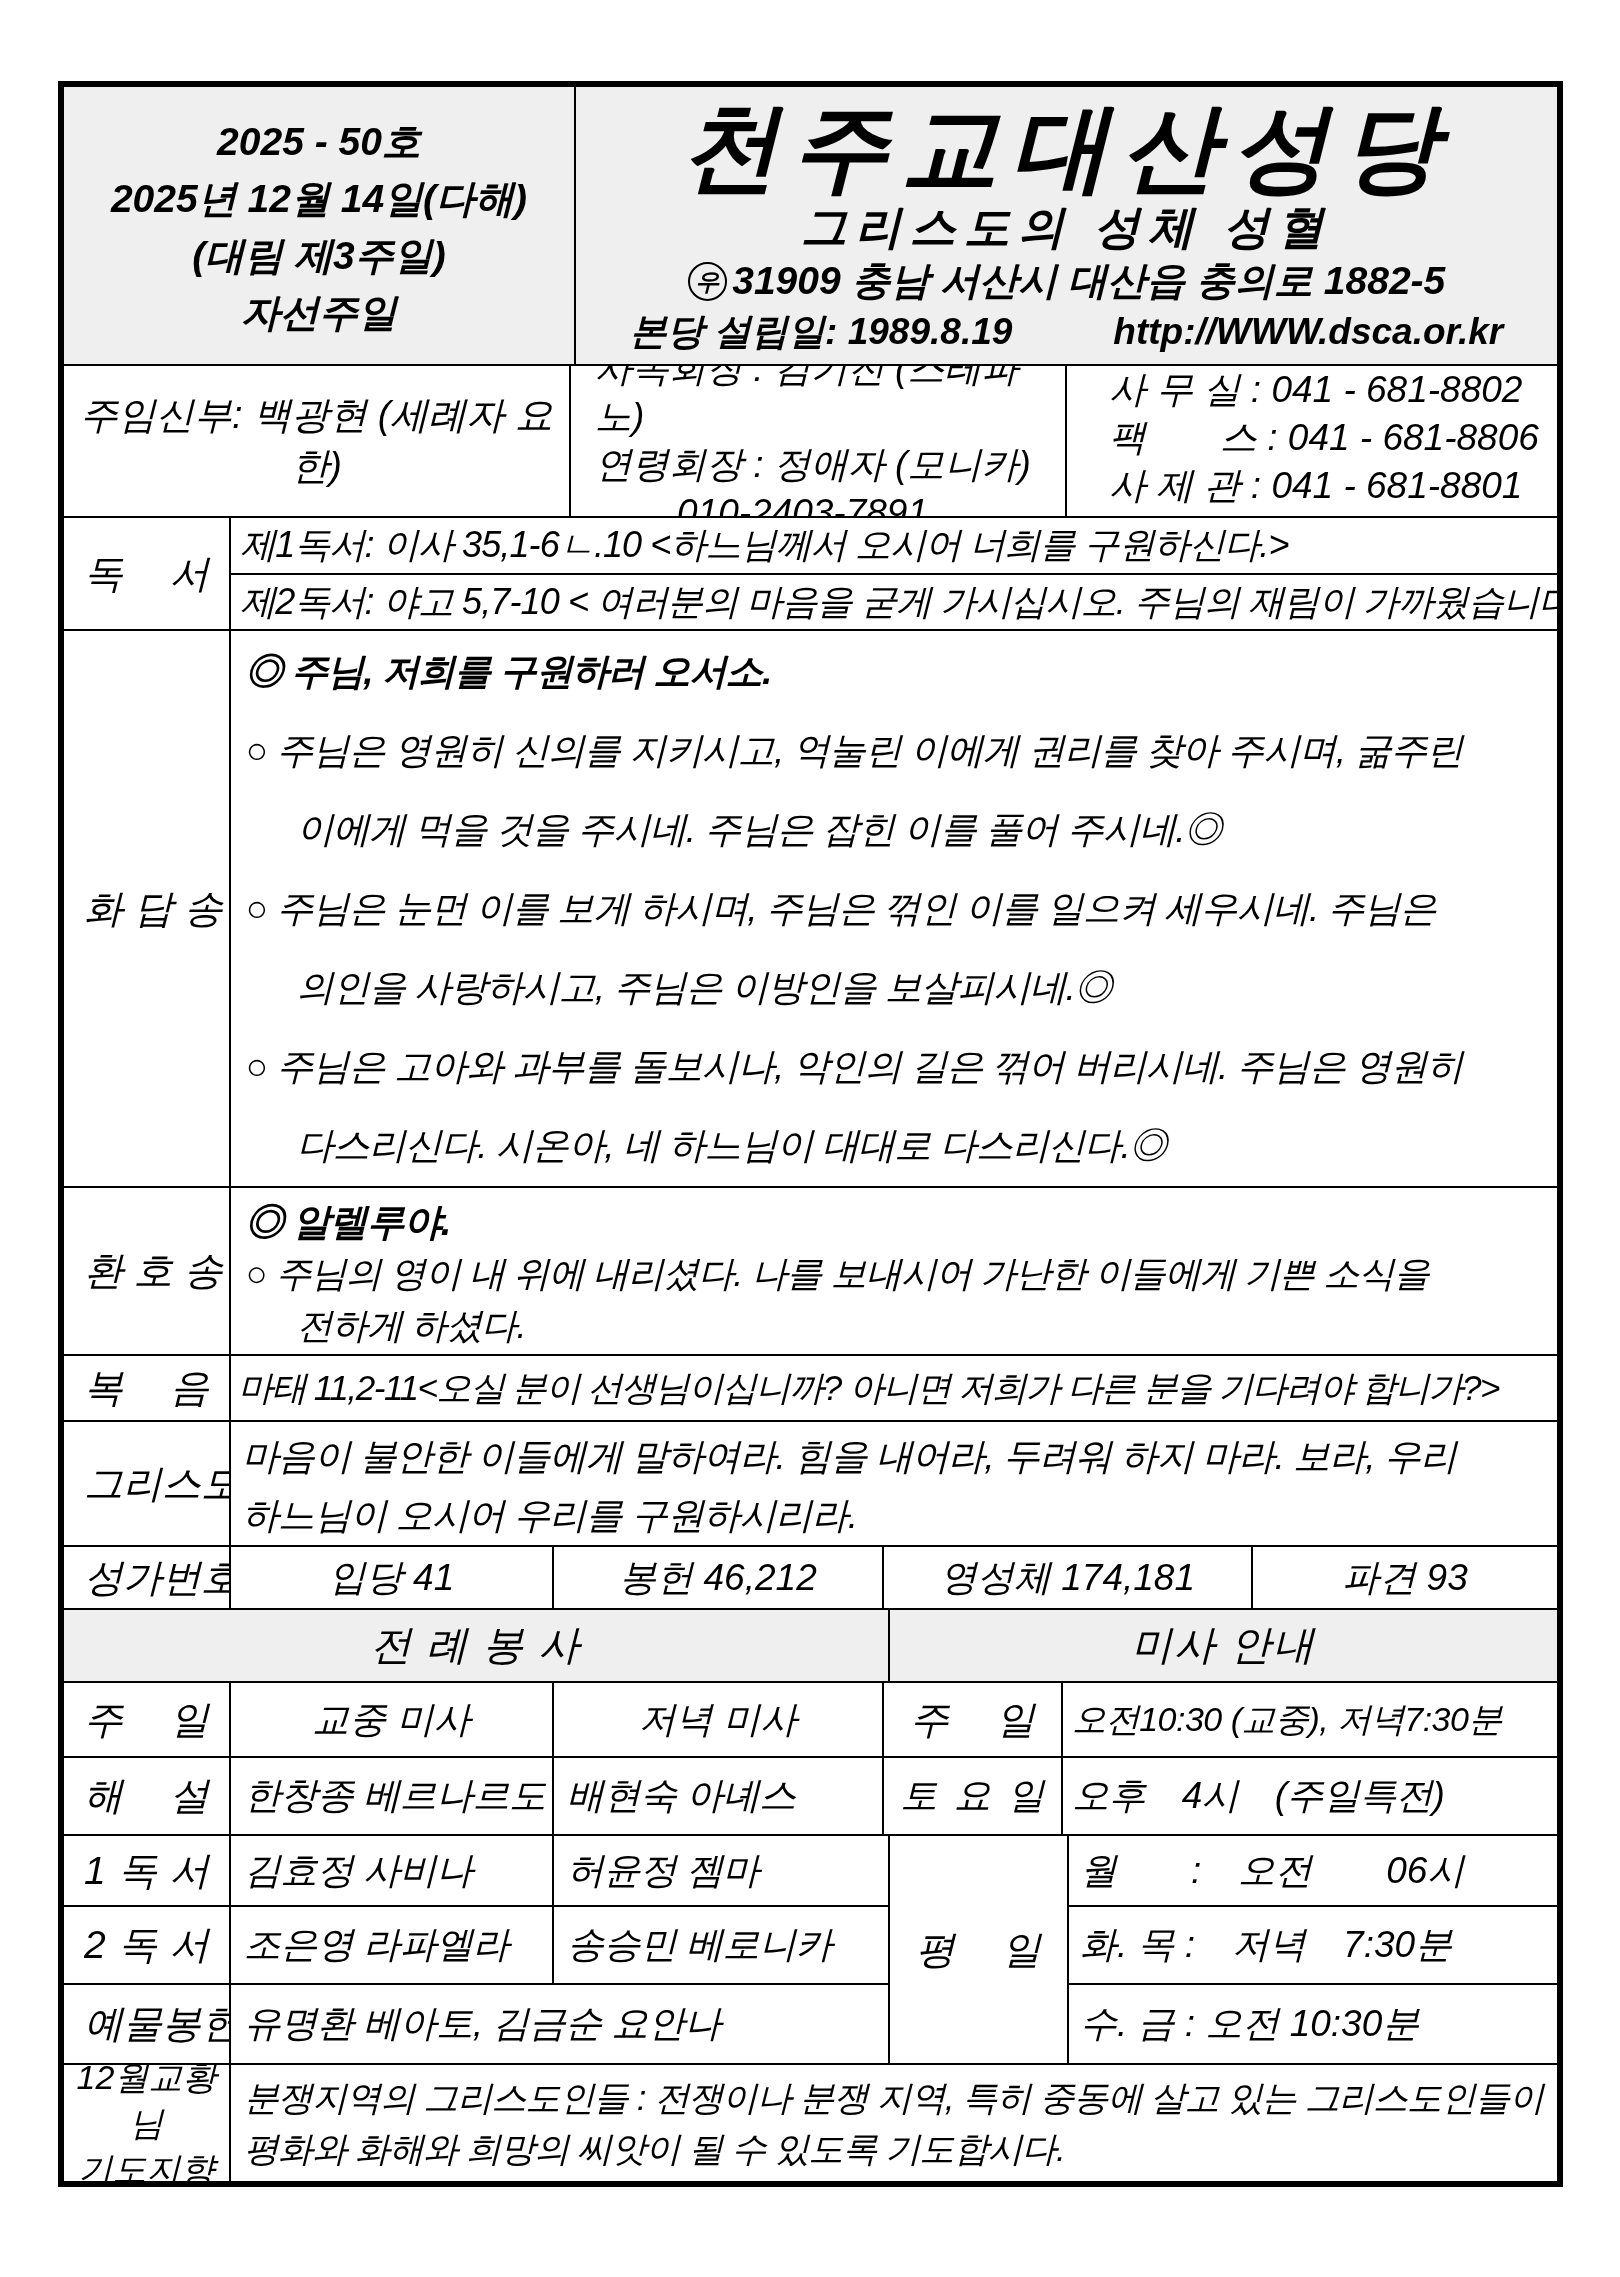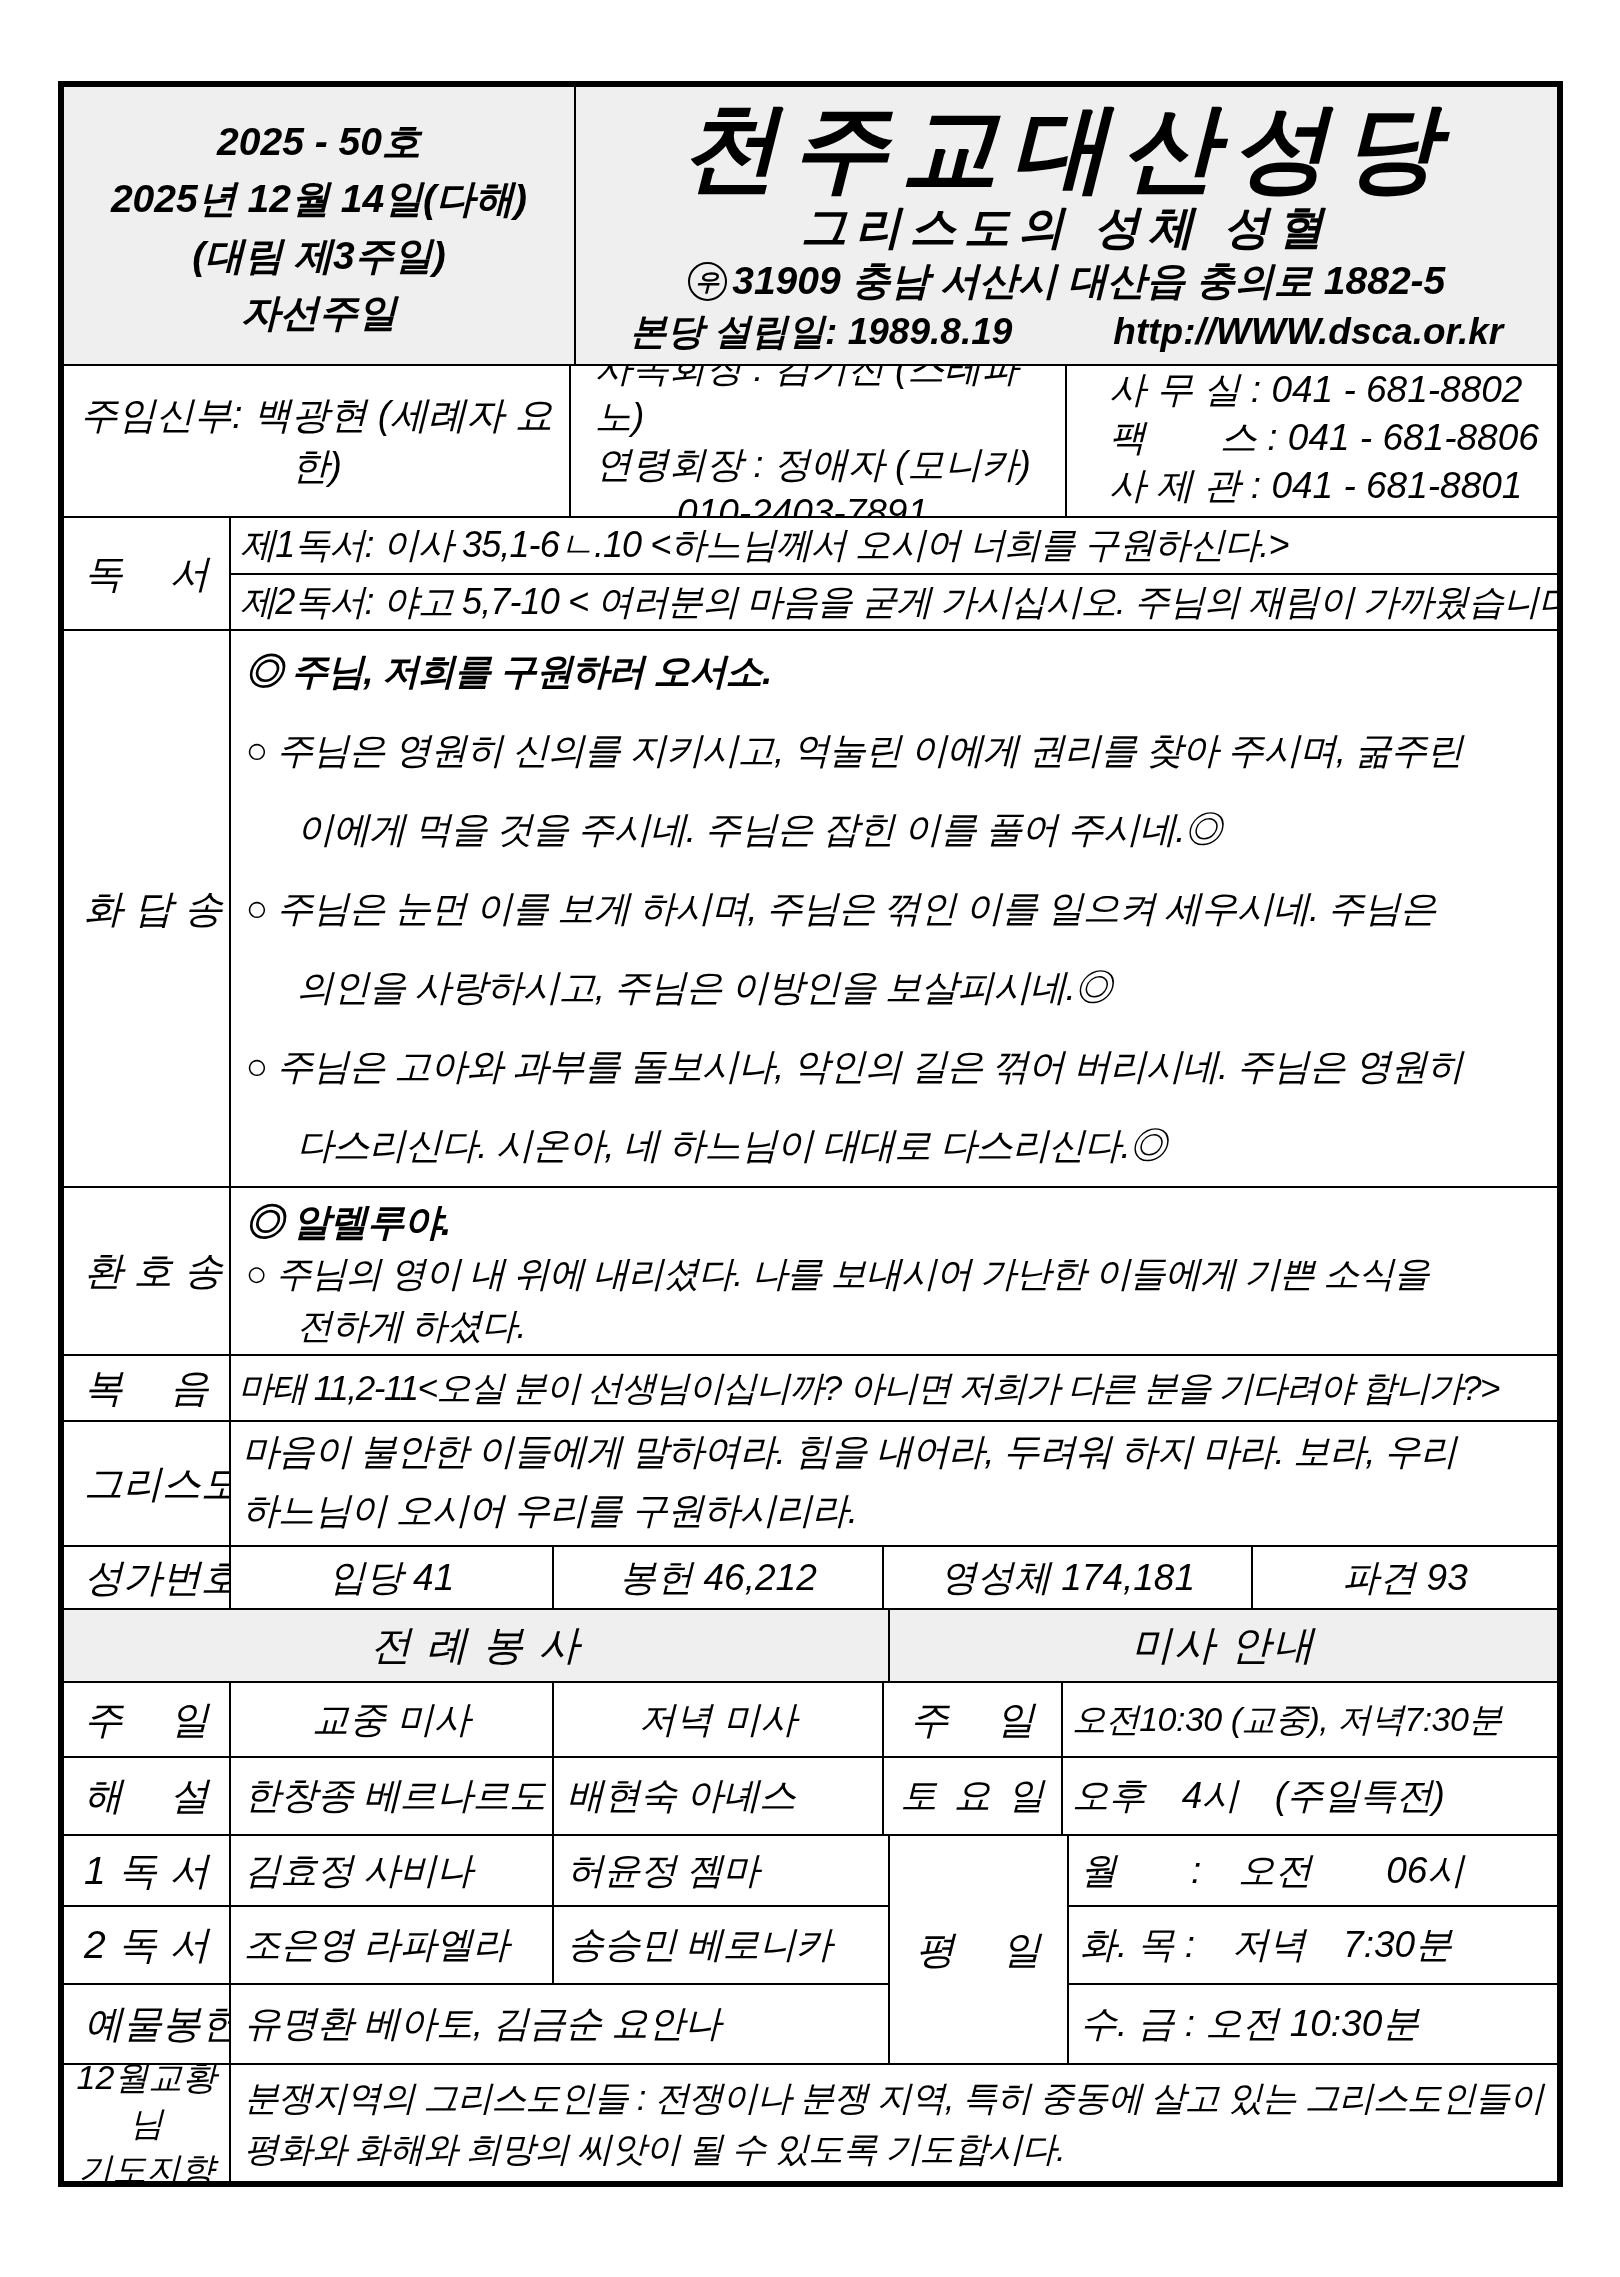--- a/index.html
+++ b/index.html
@@ -40,21 +40,21 @@
   
   .psalm{padding-left:14.7px;}
   .psalm p{margin:0;font-size:37px;line-height:79px;white-space:nowrap;letter-spacing:-0.9px;}
   .psalm p.indent{padding-left:51px;}
   .psalm p.refrain{font-weight:bold;}
   .accl{padding-left:14.7px;padding-top:5.5px;}
   .accl p{margin:0;font-size:36px;line-height:52px;white-space:nowrap;letter-spacing:-0.9px;}
   .accl p.indent{padding-left:51px;}
   .accl p.refrain{font-weight:bold;font-size:38px;}
   .oneline{display:flex;align-items:center;padding-left:7.3px;font-size:35px;white-space:nowrap;letter-spacing:-1.4px;}
-  .commun{justify-content:flex-start;padding-left:11px;}
+  .commun{justify-content:flex-end;padding-left:11px;}
   .commun p{margin:0;font-size:37px;line-height:59px;white-space:nowrap;letter-spacing:-0.9px;}
   .hymn{font-size:37px;}
   .sechdr{font-size:41px;font-weight:normal;letter-spacing:1.8px;}
   .namecell{display:flex;align-items:center;padding-left:13px;font-size:37px;white-space:nowrap;letter-spacing:-0.5px;}
   .timecell{display:flex;align-items:center;padding-left:9.2px;font-size:34px;white-space:nowrap;letter-spacing:-0.5px;}
   .lrow{display:flex;box-sizing:border-box;}
   .lrow.bt{border-top:2.8px solid #000;}
   .trow{display:flex;align-items:center;box-sizing:border-box;padding-left:11px;
         font-size:37px;white-space:nowrap;}
   .trow.bt{border-top:2.8px solid #000;}

